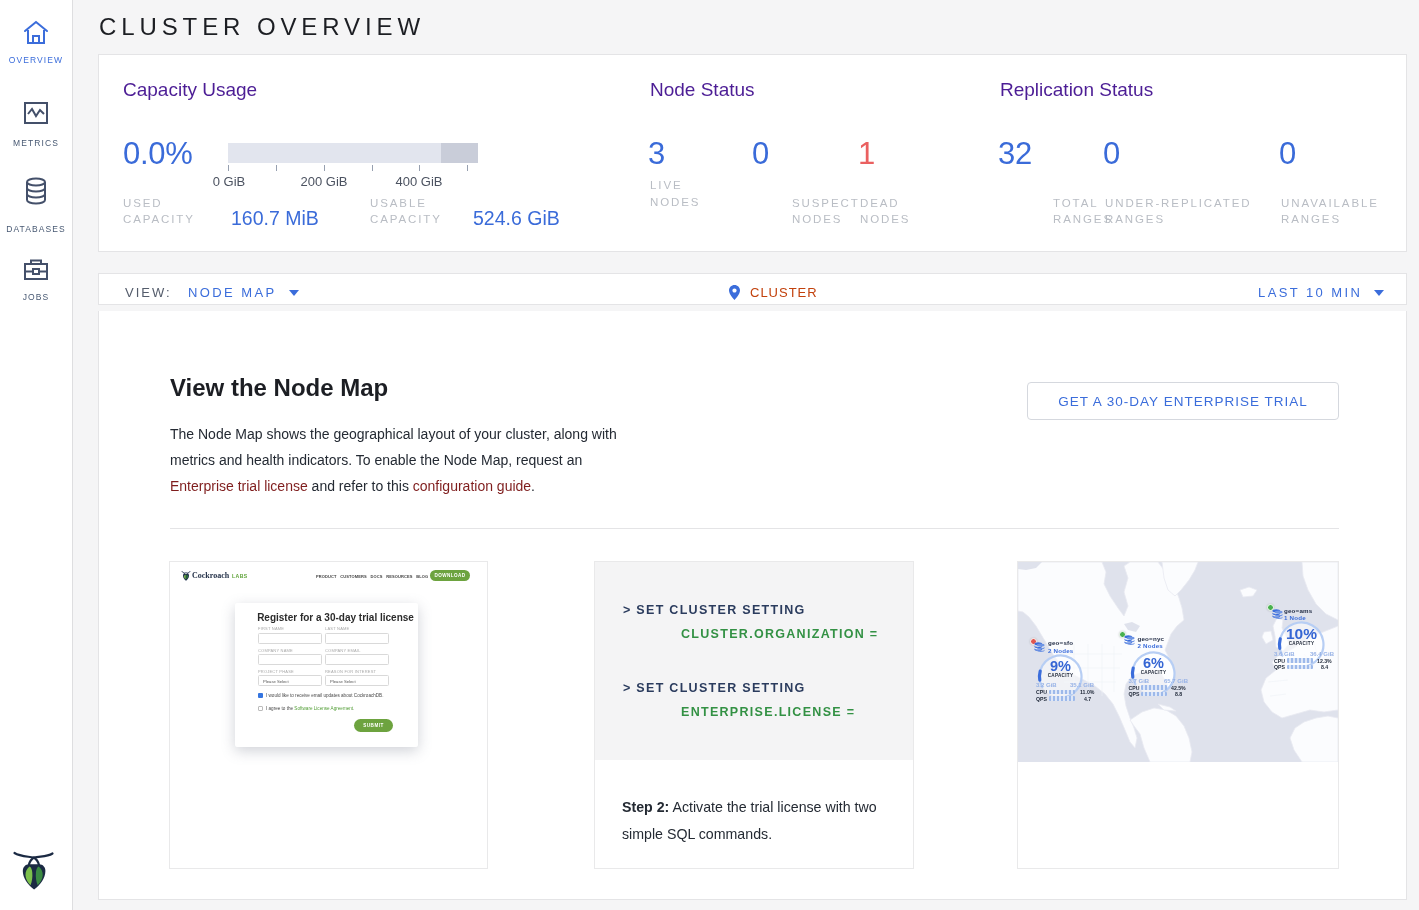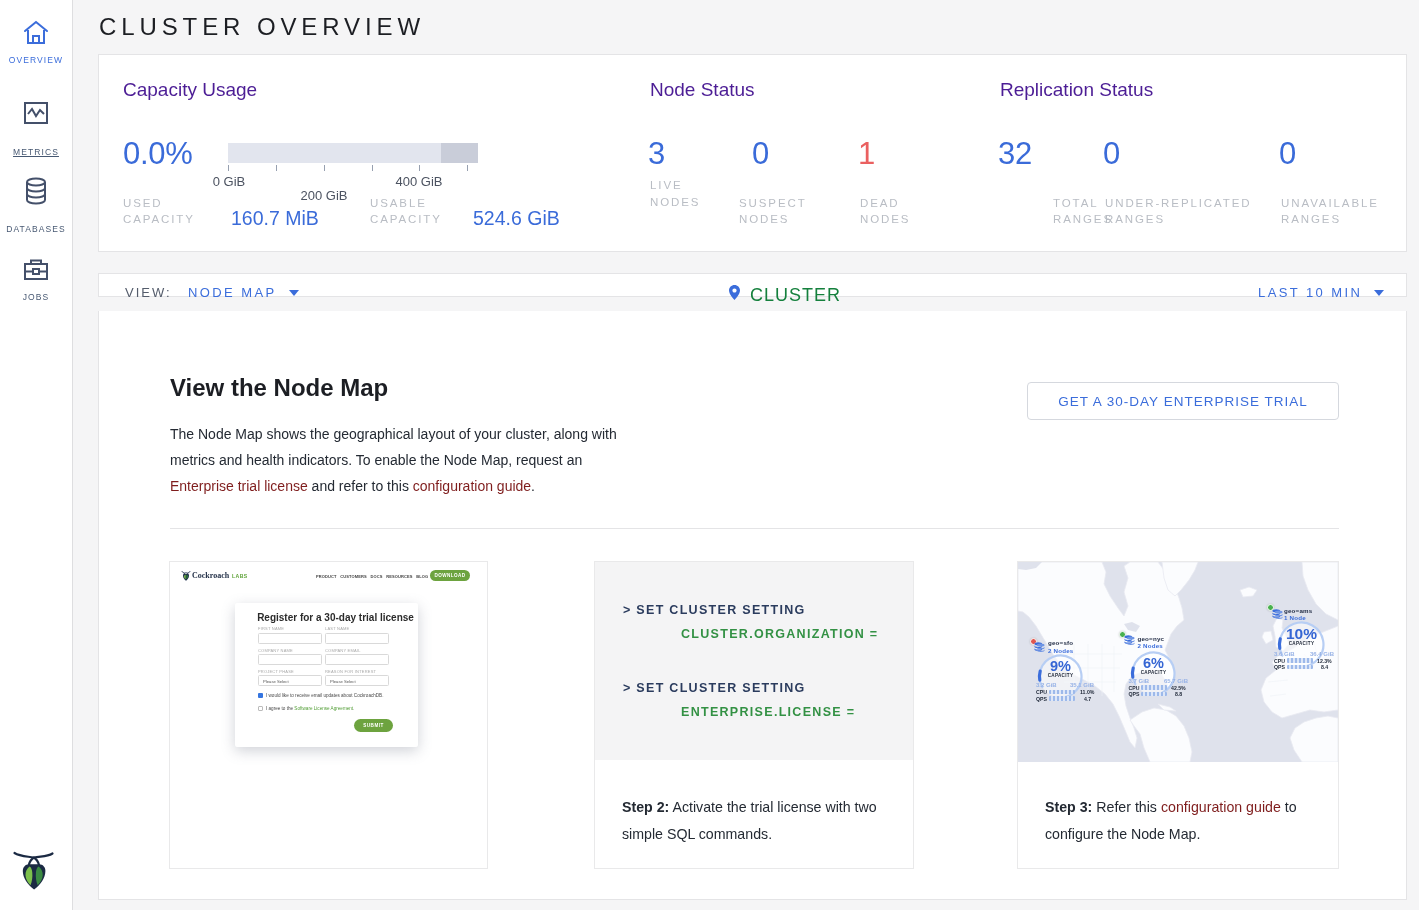--- a/index.html
+++ b/index.html
@@ -9,21 +9,21 @@
   
   #sidebar { position:absolute; left:0; top:0; width:73px; height:910px; background:#fff; border-right:1px solid #dedee0; }
   .navitem { position:absolute; width:72px; text-align:center; }
   .navlabel { font-size:8.5px; letter-spacing:1.1px; color:#475872; display:block; }
   .navlabel.active { color:#3b6ddb; }
   
   #title { position:absolute; left:99px; top:13px; font-size:24px; letter-spacing:4.9px; color:#1c1e23; font-weight:400; }
   
   .panel { position:absolute; background:#fff; border:1px solid #e4e4e6; }
   #stats { left:98px; top:54px; width:1309px; height:198px; }
-  #viewbar { left:98px; top:273px; width:1309px; height:24px; }
+  #viewbar { left:98px; top:273px; width:1309px; height:32px; }
   #main { left:98px; top:311px; width:1309px; height:589px; border-top:none; }
   
   .sec-title { position:absolute; font-size:19px; color:#4c1d95; font-weight:400; }
   .bignum { position:absolute; font-size:31px; color:#3a6bd9; letter-spacing:-0.3px; }
   .bignum.red { color:#ea6060; }
   .statlabel { position:absolute; font-size:11.5px; letter-spacing:1.9px; color:#b9bdc4; line-height:16.5px; }
   .statval { position:absolute; font-size:19.5px; color:#3a6bd9; }
   
   .vb-label { font-size:13px; letter-spacing:2px; color:#545c6b; }
   .vb-blue { font-size:13px; letter-spacing:2.4px; color:#3b6ddb; }
@@ -67,21 +67,21 @@
         <path d="M8 13 L8 26 L24 26 L24 13"></path>
         <path d="M13 26 L13 19 L19 19 L19 26"></path>
       </svg>
       <span class="navlabel active" style="margin-top:2px;">OVERVIEW</span>
     </div>
     <div class="navitem" style="top:97px;">
       <svg width="32" height="32" viewBox="0 0 32 32" fill="none" stroke="#44506a" stroke-width="2">
         <rect x="5" y="6" width="22" height="20"></rect>
         <path d="M8 17 L12 12 L16 19 L20 13 L24 17"></path>
       </svg>
-      <span class="navlabel" style="margin-top:14px;text-decoration:underline;">METRICS</span>
+      <span class="navlabel" style="margin-top:5px;">METRICS</span>
     </div>
     <div class="navitem" style="top:175px;">
       <svg width="30" height="32" viewBox="0 0 30 32" fill="none" stroke="#44506a" stroke-width="2">
         <ellipse cx="15" cy="7" rx="9" ry="3.5"></ellipse>
         <path d="M6 7 L6 25 C6 27 10 28.5 15 28.5 C20 28.5 24 27 24 25 L24 7"></path>
         <path d="M6 13 C6 15 10 16.5 15 16.5 C20 16.5 24 15 24 13"></path>
         <path d="M6 19 C6 21 10 22.5 15 22.5 C20 22.5 24 21 24 19"></path>
       </svg>
       <span class="navlabel" style="margin-top:13px;">DATABASES</span>
     </div>
@@ -113,52 +113,52 @@
     <div class="abs" style="left:129px; top:88px; width:250px; height:20px; background:#e2e5ee;"></div>
     <div class="abs" style="left:342px; top:88px; width:37px; height:20px; background:#c9cdd9;"></div>
 
     <div class="abs" style="left:129px; top:110px; width:1px; height:6px; background:#97a0b0;"></div>
     <div class="abs" style="left:177px; top:110px; width:1px; height:6px; background:#97a0b0;"></div>
     <div class="abs" style="left:225px; top:110px; width:1px; height:6px; background:#97a0b0;"></div>
     <div class="abs" style="left:273px; top:110px; width:1px; height:6px; background:#97a0b0;"></div>
     <div class="abs" style="left:320px; top:110px; width:1px; height:6px; background:#97a0b0;"></div>
     <div class="abs" style="left:368px; top:110px; width:1px; height:6px; background:#97a0b0;"></div>
     <div class="abs" style="left:96px; top:119px; width:68px; text-align:center; font-size:13px; color:#4c5361;">0 GiB</div>
-    <div class="abs" style="left:191px; top:133px; width:68px; text-align:center; font-size:13px; color:#4c5361;">200 GiB</div>
+    <div class="abs" style="left:191px; top:119px; width:68px; text-align:center; font-size:13px; color:#4c5361;">200 GiB</div>
     <div class="abs" style="left:286px; top:119px; width:68px; text-align:center; font-size:13px; color:#4c5361;">400 GiB</div>
     <div class="statlabel" style="left:24px; top:139.5px;">USED<br>CAPACITY</div>
     <div class="statval" style="left:132px; top:152px;">160.7 MiB</div>
     <div class="statlabel" style="left:271px; top:139.5px;">USABLE<br>CAPACITY</div>
     <div class="statval" style="left:374px; top:152px;">524.6 GiB</div>
 
     <div class="sec-title" style="left:551px; top:24px;">Node Status</div>
     <div class="bignum" style="left:549px; top:81px;">3</div>
     <div class="bignum" style="left:653px; top:81px;">0</div>
     <div class="bignum red" style="left:759px; top:81px;">1</div>
     <div class="statlabel" style="left:551px; top:122px;">LIVE<br>NODES</div>
-    <div class="statlabel" style="left:640px; top:139.5px;">SUSPECT<br>NODES</div>
+    <div class="statlabel" style="left:693px; top:139.5px;">SUSPECT<br>NODES</div>
     <div class="statlabel" style="left:761px; top:139.5px;">DEAD<br>NODES</div>
 
     <div class="sec-title" style="left:901px; top:24px;">Replication Status</div>
     <div class="bignum" style="left:899px; top:81px;">32</div>
     <div class="bignum" style="left:1004px; top:81px;">0</div>
     <div class="bignum" style="left:1180px; top:81px;">0</div>
     <div class="statlabel" style="left:954px; top:139.5px;">TOTAL<br>RANGES</div>
     <div class="statlabel" style="left:1006px; top:139.5px;">UNDER-REPLICATED<br>RANGES</div>
     <div class="statlabel" style="left:1182px; top:139.5px;">UNAVAILABLE<br>RANGES</div>
   </div>
 
   <div id="viewbar" class="panel">
     <span class="vb-label abs" style="left:26px; top:11px;">VIEW:</span>
     <span class="vb-blue abs" style="left:89px; top:11px;">NODE MAP</span>
     <span class="caret abs" style="left:190px; top:16px;"></span>
     <svg class="abs" style="left:630px; top:11px;" width="11" height="15" viewBox="0 0 11 15">
       <path d="M5.5 0 C2.4 0 0 2.4 0 5.5 C0 9.5 5.5 15 5.5 15 C5.5 15 11 9.5 11 5.5 C11 2.4 8.6 0 5.5 0 Z M5.5 7.6 C4.3 7.6 3.4 6.7 3.4 5.5 C3.4 4.3 4.3 3.4 5.5 3.4 C6.7 3.4 7.6 4.3 7.6 5.5 C7.6 6.7 6.7 7.6 5.5 7.6 Z" fill="#3b6ddb"></path>
     </svg>
-    <span class="abs" style="left:651px; top:11px; font-size:18px; letter-spacing:1px; color:#15803d;">CLUSTER</span>
+    <span class="abs" style="left:651px; top:11px; font-size:13px; letter-spacing:1px; color:#c2410c;">CLUSTER</span>
     <span class="vb-blue abs" style="left:1159px; top:11px;">LAST 10 MIN</span>
     <span class="caret abs" style="left:1275px; top:16px;"></span>
   </div>
 
   <div id="main" class="panel"></div>
   <div id="h2">View the Node Map</div>
   <div id="para">The Node Map shows the geographical layout of your cluster, along with metrics and health indicators. To enable the Node Map, request an <a class="lnk">Enterprise trial license</a> and refer to this <a class="lnk">configuration guide</a>.</div>
   <div id="trialbtn">GET A 30-DAY ENTERPRISE TRIAL</div>
   <div id="hr"></div>
 
@@ -330,14 +330,13 @@
       <text x="24.5" y="25" text-anchor="middle" font-size="4.6" font-weight="bold" fill="#1d2636" font-family="Liberation Sans" letter-spacing="0.3">CAPACITY</text>
     </svg>
     <span class="wgib" style="left:256px; top:88.5px;">3.6 GiB</span>
     <span class="wgib" style="left:292px; top:88.5px;">36.4 GiB</span>
     <span class="wrow" style="left:256px; top:95.5px;">CPU</span>
     <div class="wbar" style="left:268.5px; top:96.3px; width:26px;"></div>
     <span class="wpct" style="left:299px; top:95.5px;">12.3%</span>
     <span class="wrow" style="left:256px; top:102px;">QPS</span>
     <div class="wbar" style="left:268.5px; top:102.8px; width:26px;"></div>
     <span class="wpct" style="left:303px; top:102px;">8.4</span>
-    <div class="steptext"><b>Step 3:</b> Refer this <a class="lnk">configuration guide</a> to configure the Node Map.</div>
   </div>
 
 </body></html>

